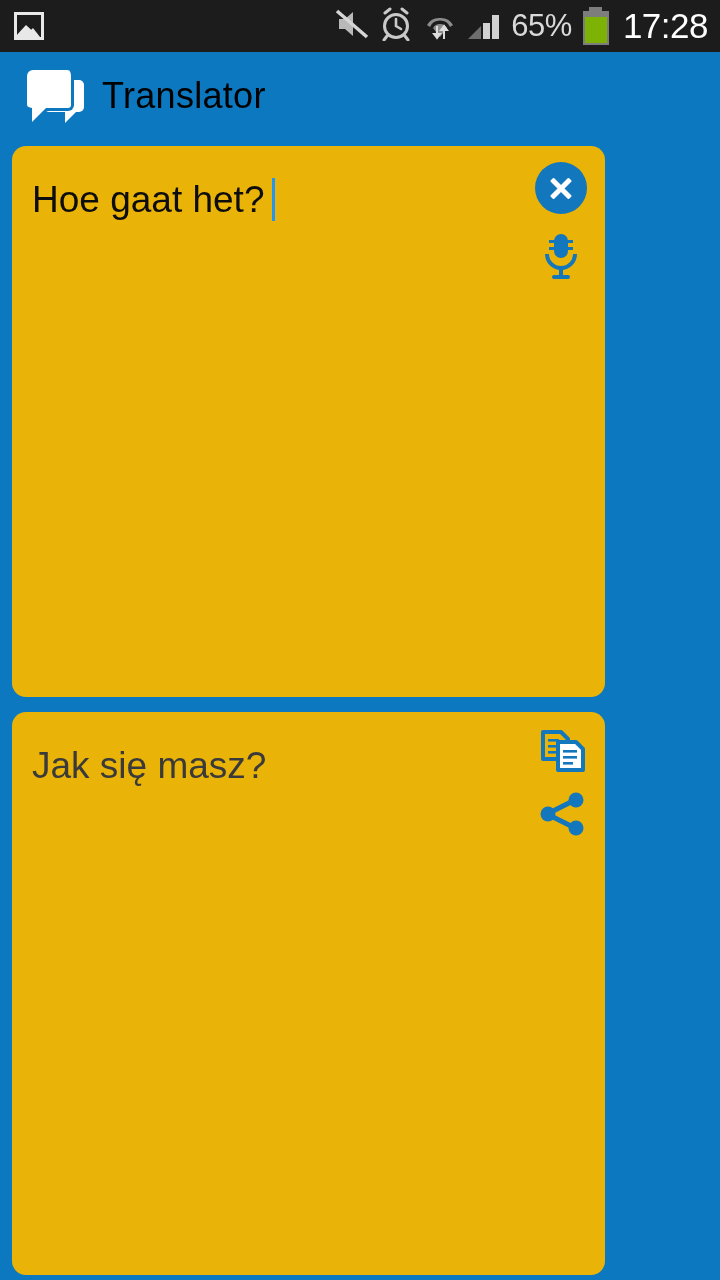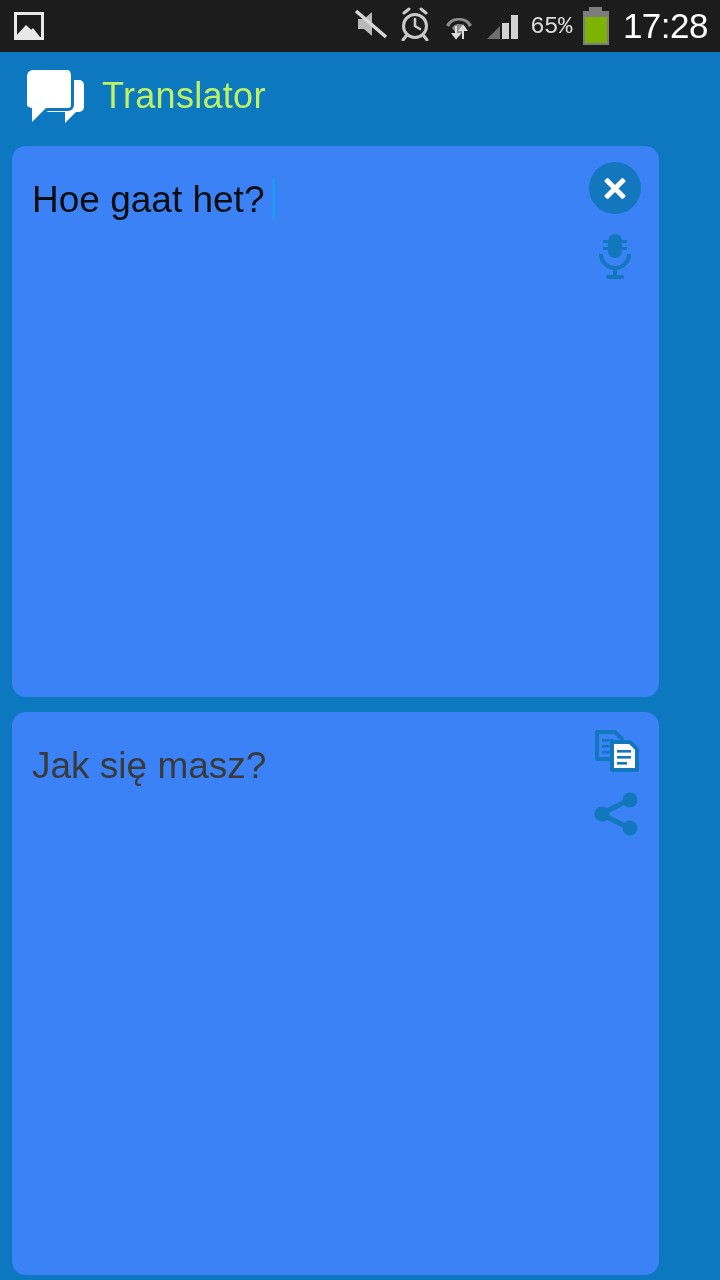--- a/index.html
+++ b/index.html
@@ -60,23 +60,22 @@
     right: 1px;
     bottom: 0px;
     width: 0;
     height: 0;
     border-left: 9px solid transparent;
     border-right: 7px solid transparent;
     border-bottom: 9px solid #e8e8e8;
   }
   .battery-pct {
     color: #d9d9d9;
-    font-size: 24px;
+    font-size: 31px;
     letter-spacing: -0.5px;
-    font-family: Liberation Mono, monospace;
   }
   .clock {
     color: #ffffff;
     font-size: 35px;
     letter-spacing: -0.5px;
     margin-left: 3px;
   }
   .battery {
     width: 26px;
     height: 38px;
@@ -147,32 +146,32 @@
   .bubble-front::after {
     content: "";
     position: absolute;
     left: 5px; bottom: -14px;
     width: 0; height: 0;
     border-left: 0 solid transparent;
     border-right: 14px solid transparent;
     border-top: 14px solid #ffffff;
   }
   .app-title {
-    color: #bef264;
+    color: #000000;
     font-size: 36px;
     font-weight: normal;
     letter-spacing: 0.3px;
   }
 
   
   .card {
     position: absolute;
     left: 12px;
-    width: 647px;
-    background: #3b82f6;
+    width: 593px;
+    background: #eab308;
     border-radius: 14px;
     box-sizing: border-box;
   }
   .card-input {
     top: 146px;
     height: 551px;
     overflow: hidden;
   }
   .card-output {
     top: 712px;

